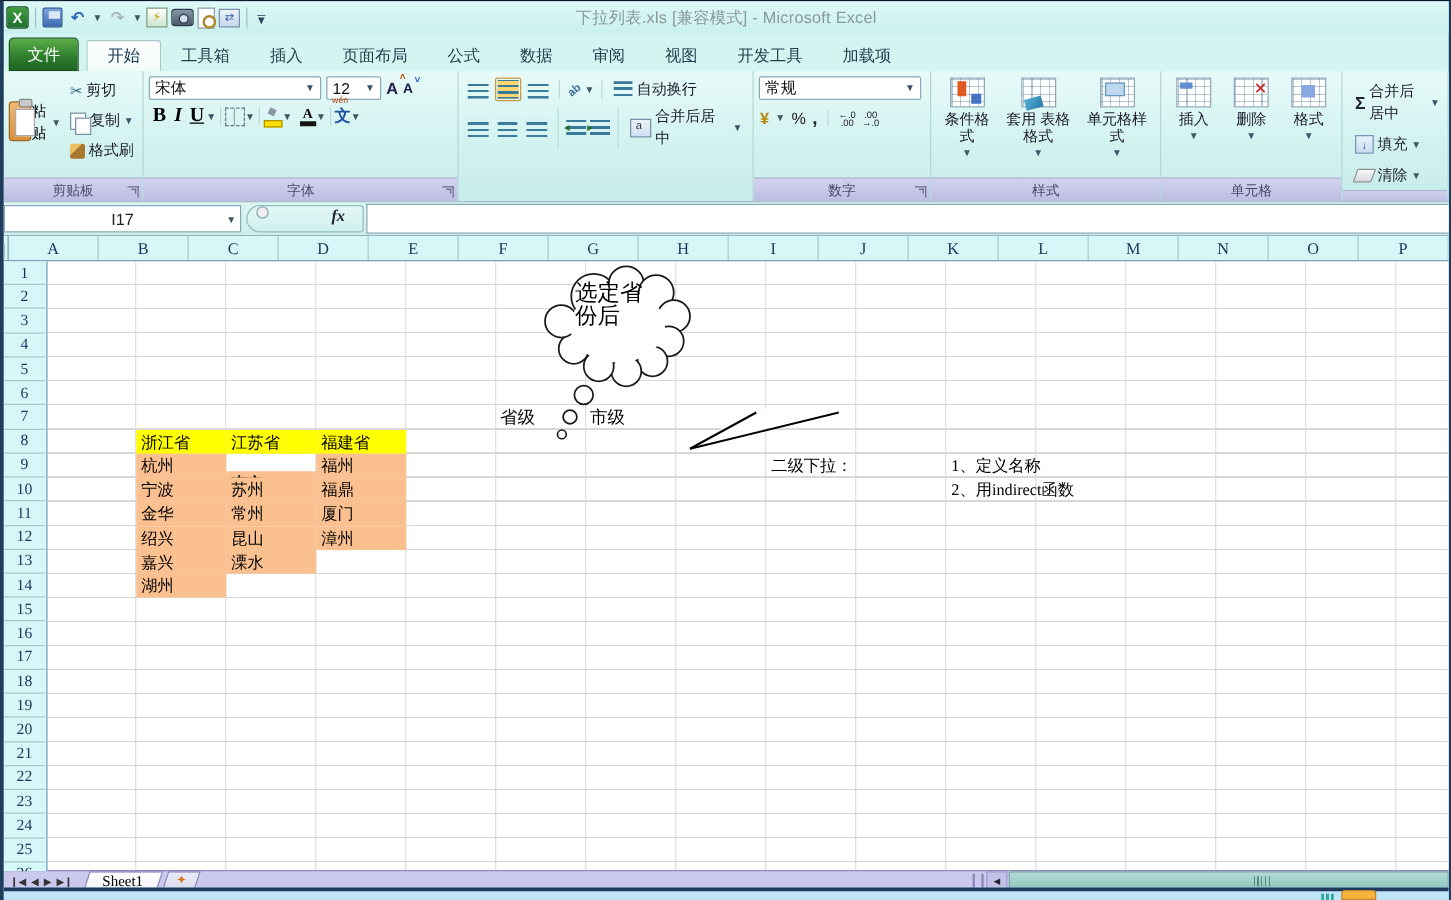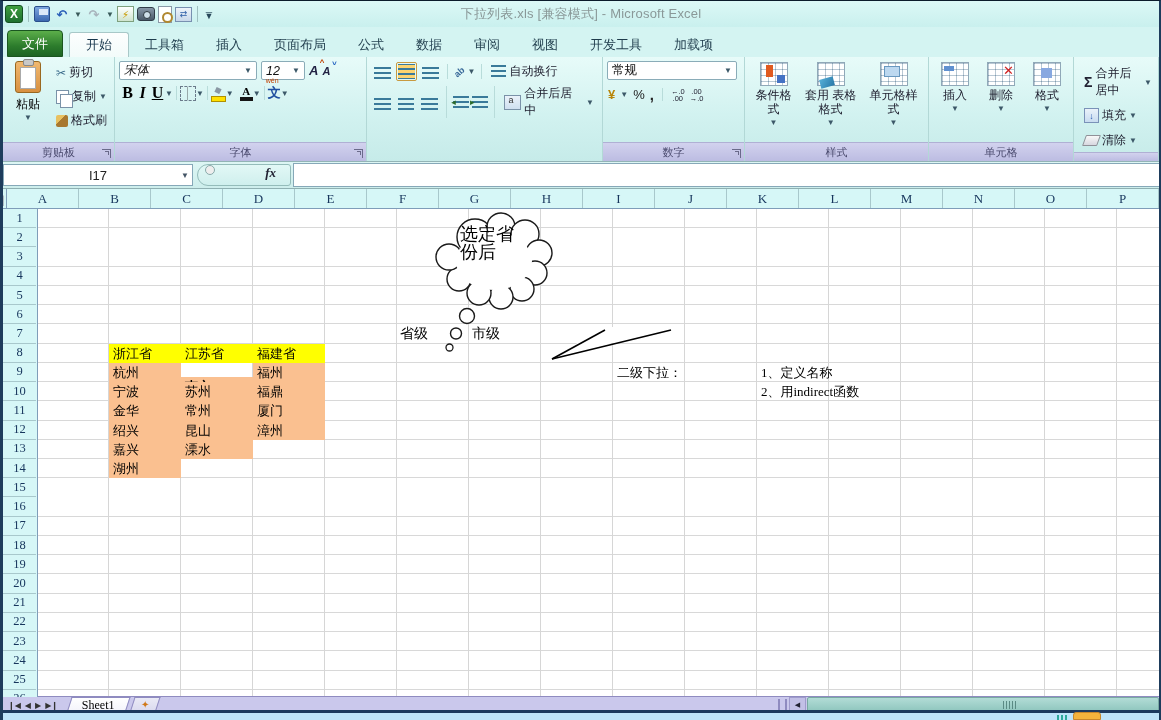--- a/index.html
+++ b/index.html
@@ -38,34 +38,34 @@
   .gbody{flex:1;position:relative;padding:2px 3px;}
   .glabel{height:18px;background:linear-gradient(#d2d2ee,#bcbce2);border-top:1px solid #b0b0d4;display:flex;align-items:center;justify-content:center;font-size:11px;color:#4a4a6e;position:relative;}
   .launcher{position:absolute;right:3px;bottom:3px;width:8px;height:8px;border-left:1px solid #6a6a8a;border-bottom:1px solid #6a6a8a;transform:rotate(180deg);}
   .launcher:after{content:"";position:absolute;left:1px;bottom:1px;width:3px;height:3px;border-left:1px solid #6a6a8a;border-bottom:1px solid #6a6a8a;}
   .rbtn{display:inline-flex;align-items:center;gap:3px;font-size:12px;color:#1c1c2c;padding:1px 3px;border-radius:2px;}
   .drop{font-size:8px;color:#3c5868;}
   .vline{width:1px;align-self:stretch;background:#b8dcda;margin:2px 3px;}
 
   
   .g-clip{width:112px;}
-  .paste-big{position:absolute;left:4px;top:4px;width:42px;height:74px;display:flex;flex-direction:column;align-items:center;font-size:12px;}
+  .paste-big{position:absolute;left:4px;top:4px;width:42px;height:74px;display:flex;flex-direction:row;align-items:center;font-size:12px;}
   .clipboard-art{width:24px;height:30px;background:linear-gradient(#f0b870,#d89040);border:1px solid #9a6820;border-radius:3px;position:relative;margin-bottom:3px;}
   .clipboard-art:after{content:"";position:absolute;left:4px;top:5px;width:14px;height:20px;background:#fff;border:1px solid #aaa;}
   .clipboard-art:before{content:"";position:absolute;left:7px;top:-3px;width:9px;height:5px;background:#c8c8c8;border:1px solid #888;border-radius:2px;z-index:2;}
   .clip-mini{position:absolute;left:50px;top:6px;display:flex;flex-direction:column;gap:5px;}
   .scissors-icon{color:#3a6a8a;font-size:12px;}
   .copy-icon{width:11px;height:12px;background:#fff;border:1px solid #7a92a8;position:relative;}
   .copy-icon:after{content:"";position:absolute;left:3px;top:3px;width:11px;height:12px;background:#fff;border:1px solid #7a92a8;}
   .brush-icon{width:12px;height:12px;background:linear-gradient(135deg,#e8c060 40%,#a87830 41%);border-radius:2px;}
 
   
   .g-font{width:252px;}
   .selbox{display:inline-flex;align-items:center;justify-content:space-between;background:#fff;border:1px solid #8aacb8;border-radius:2px;height:19px;font-size:12.5px;padding:0 4px;box-sizing:border-box;color:#111;}
-  .fontrow1{display:flex;align-items:center;gap:4px;margin:2px 1px 4px;font-style:italic;}
+  .fontrow1{display:flex;align-items:center;gap:4px;margin:2px 1px 4px;}
   .fontrow2{display:flex;align-items:center;margin-left:2px;}
   .bi{font-family:"Liberation Serif","DejaVu Serif",serif;font-weight:bold;width:15px;text-align:center;}
   .ital{font-style:italic;}
   .undl{text-decoration:underline;}
   .grow-font-icon,.shrink-font-icon{font-weight:bold;color:#224;position:relative;font-size:13px;}
   .shrink-font-icon{font-size:11px;}
   .tinyup:after{content:"˄";position:absolute;top:-6px;right:-6px;font-size:8px;color:#c04000;}
   .tinydn:after{content:"˅";position:absolute;top:-6px;right:-6px;font-size:8px;color:#2060c0;}
   .border-icon{width:14px;height:13px;border:1px dashed #6a7a8a;position:relative;}
   .border-icon:after{content:"";position:absolute;left:6px;top:0;bottom:0;width:1px;background:#9aa;}

